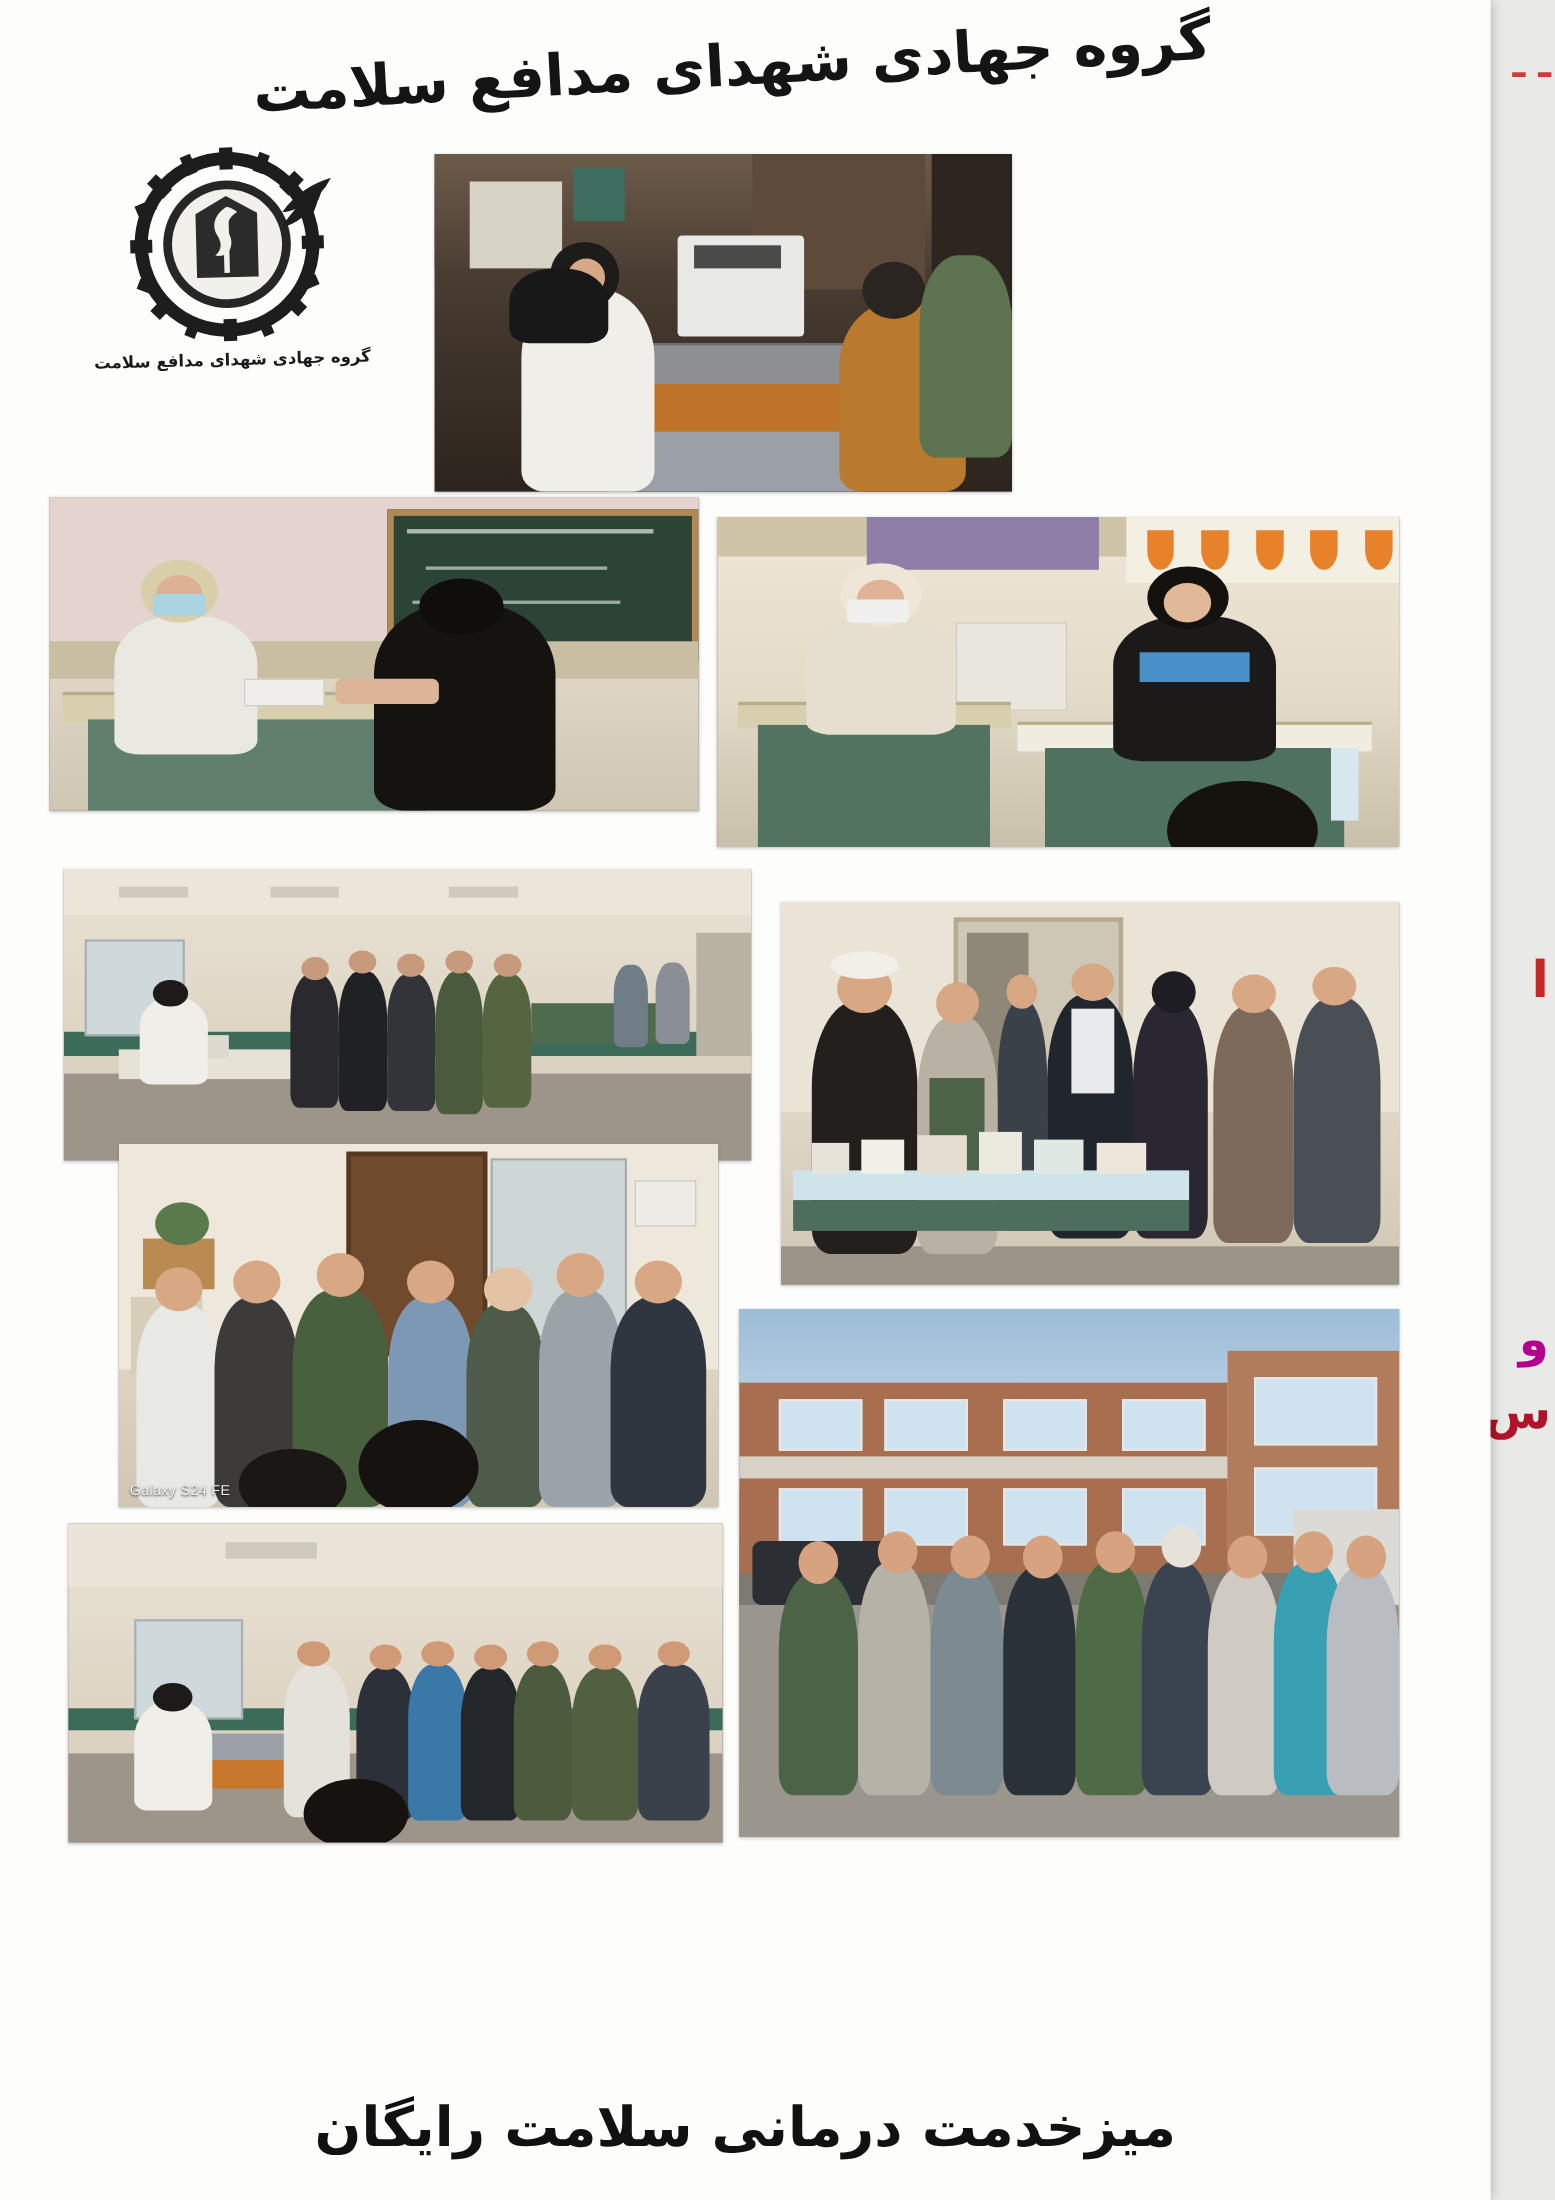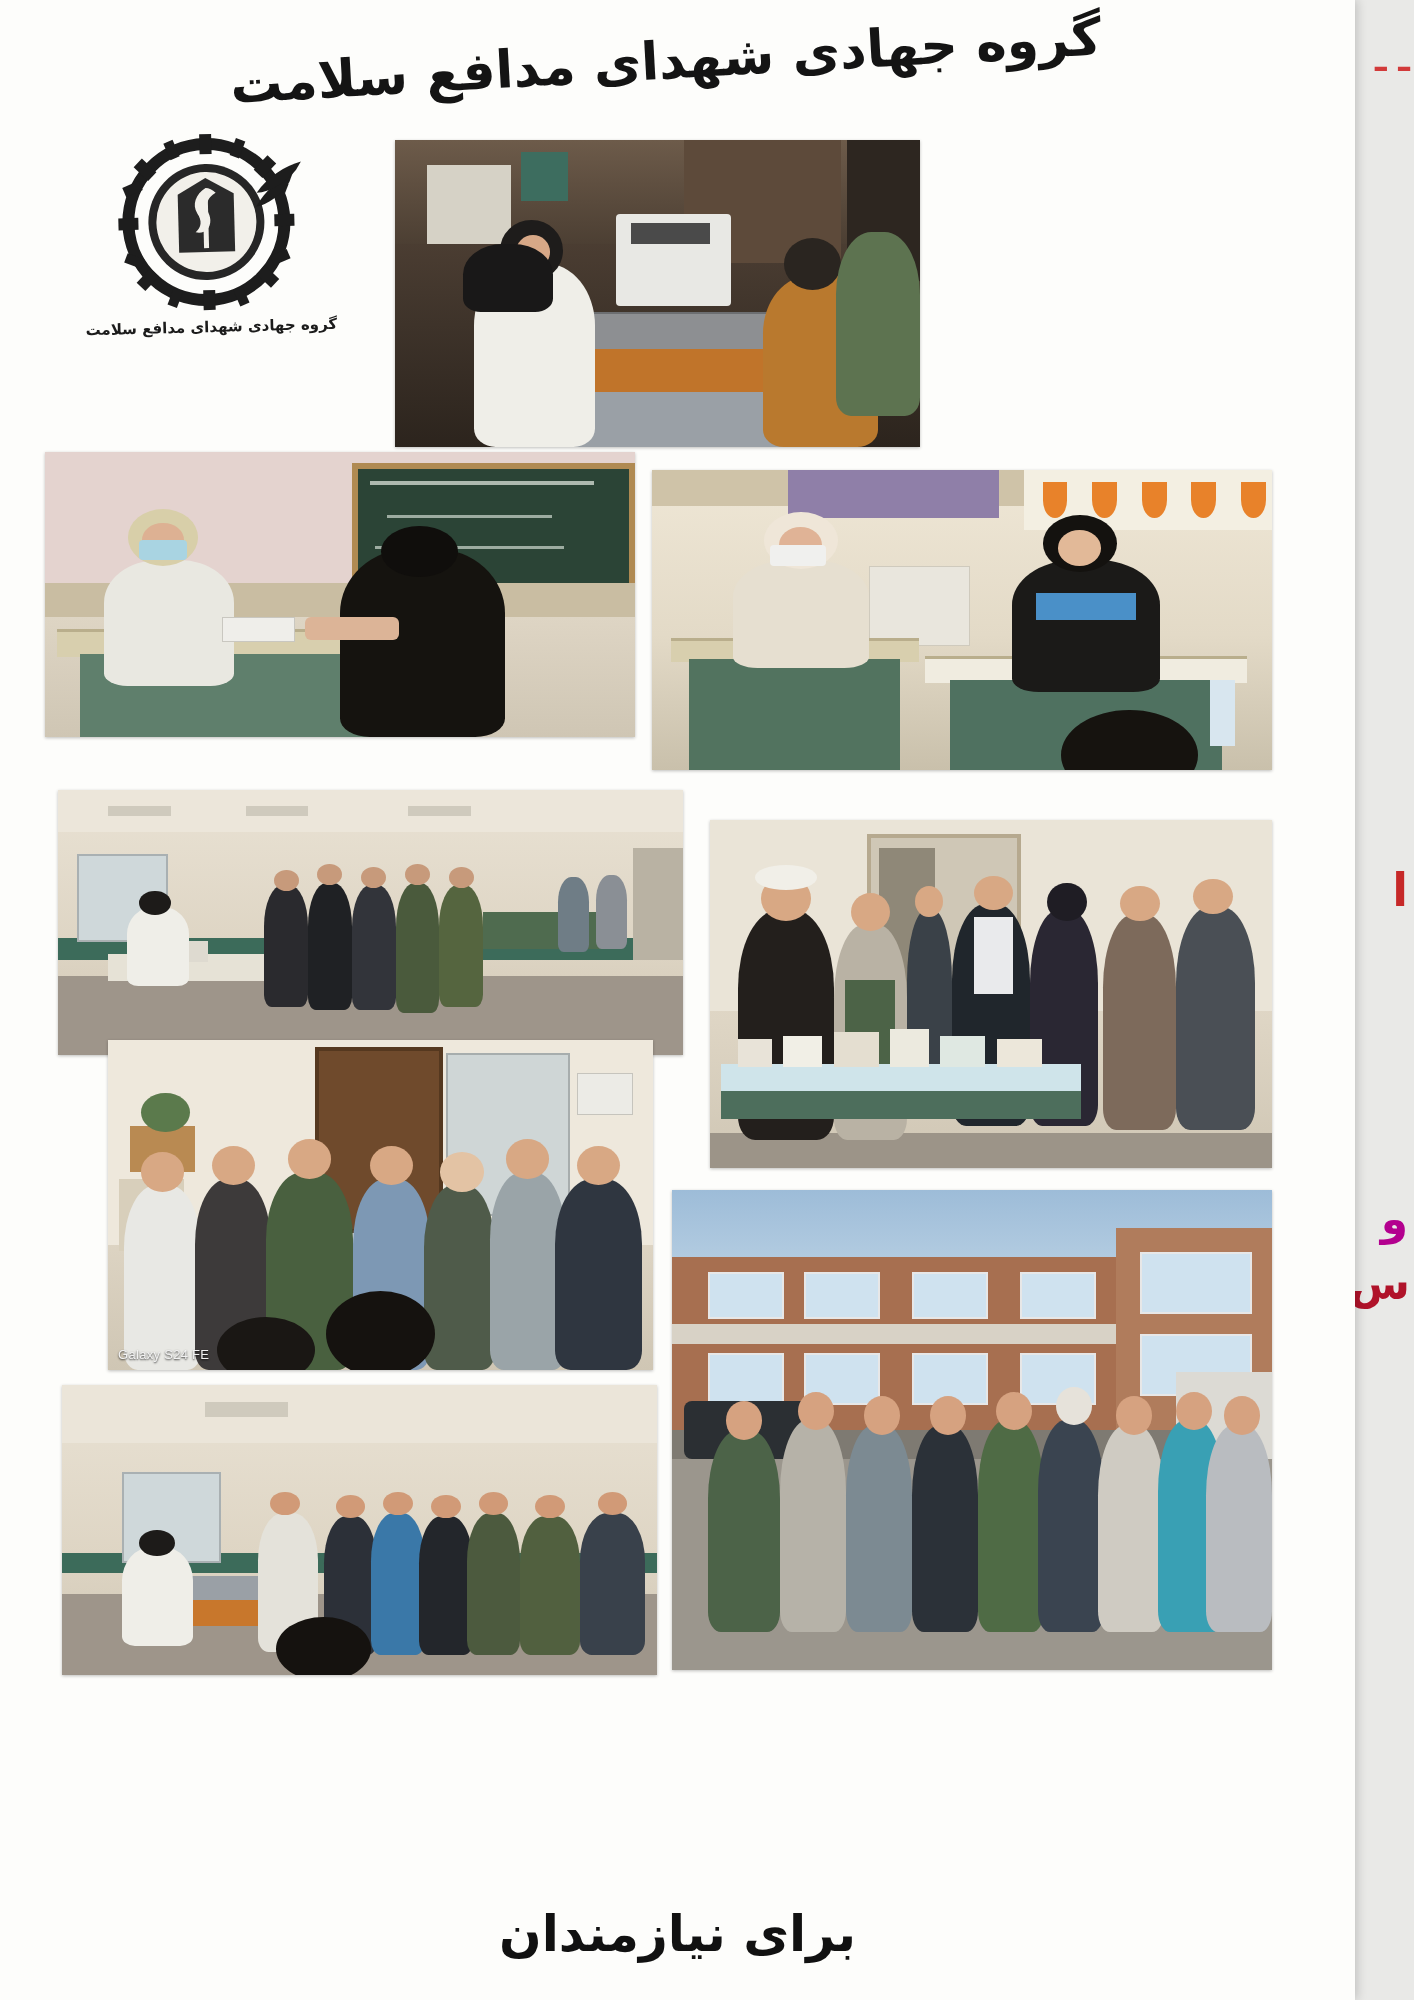--- a/index.html
+++ b/index.html
@@ -483,17 +483,17 @@
         <div class="figure" style="left:77%;top:45%;width:10%;height:48%;background:#51603f;"></div>
         <div class="head" style="left:79.5%;top:38%;width:5%;height:8%;background:#d19a77;"></div>
         <div class="figure" style="left:87%;top:44%;width:11%;height:49%;background:#39414b;"></div>
         <div class="head" style="left:90%;top:37%;width:5%;height:8%;background:#d19a77;"></div>
 
         <div class="head" style="left:36%;top:80%;width:16%;height:22%;background:#15120f;"></div>
       </div>
     </div>
 
     <div class="poster-footer">
-      <span class="l2">برای نیازمندان</span>
+      <span class="l1">میزخدمت درمانی سلامت رایگان</span>
     </div>
 
   </div>
 </div>
 
 </body></html>

